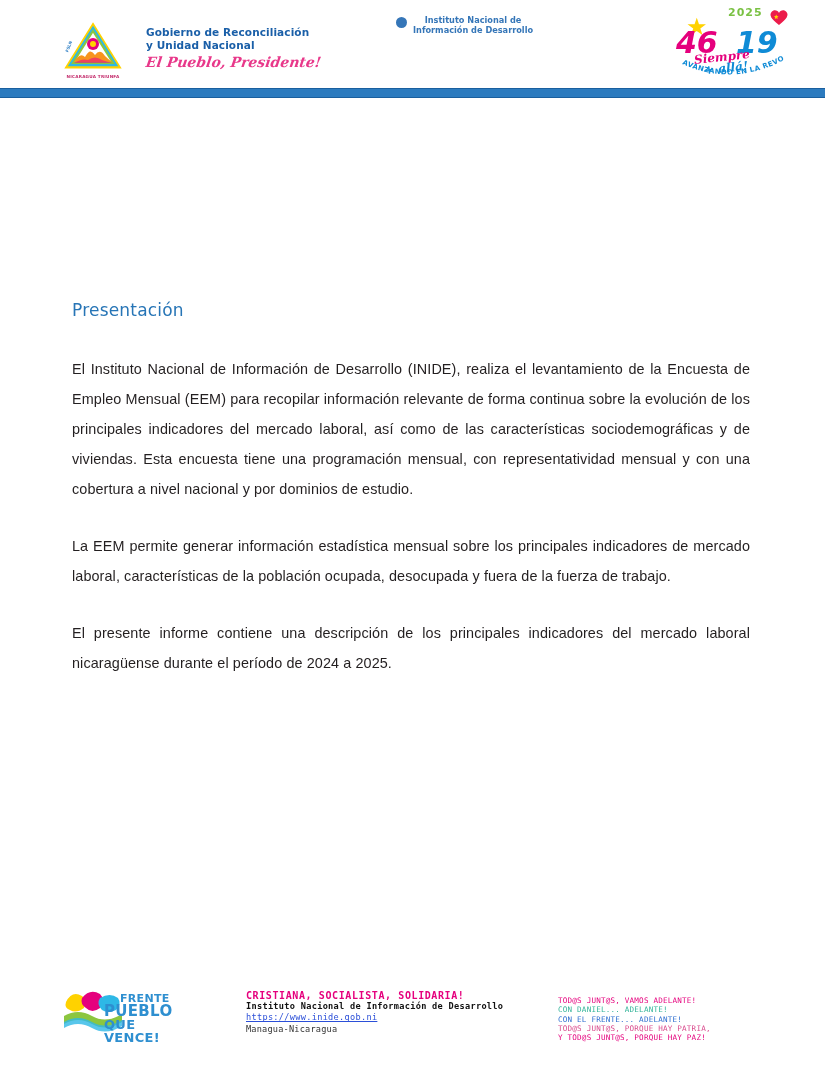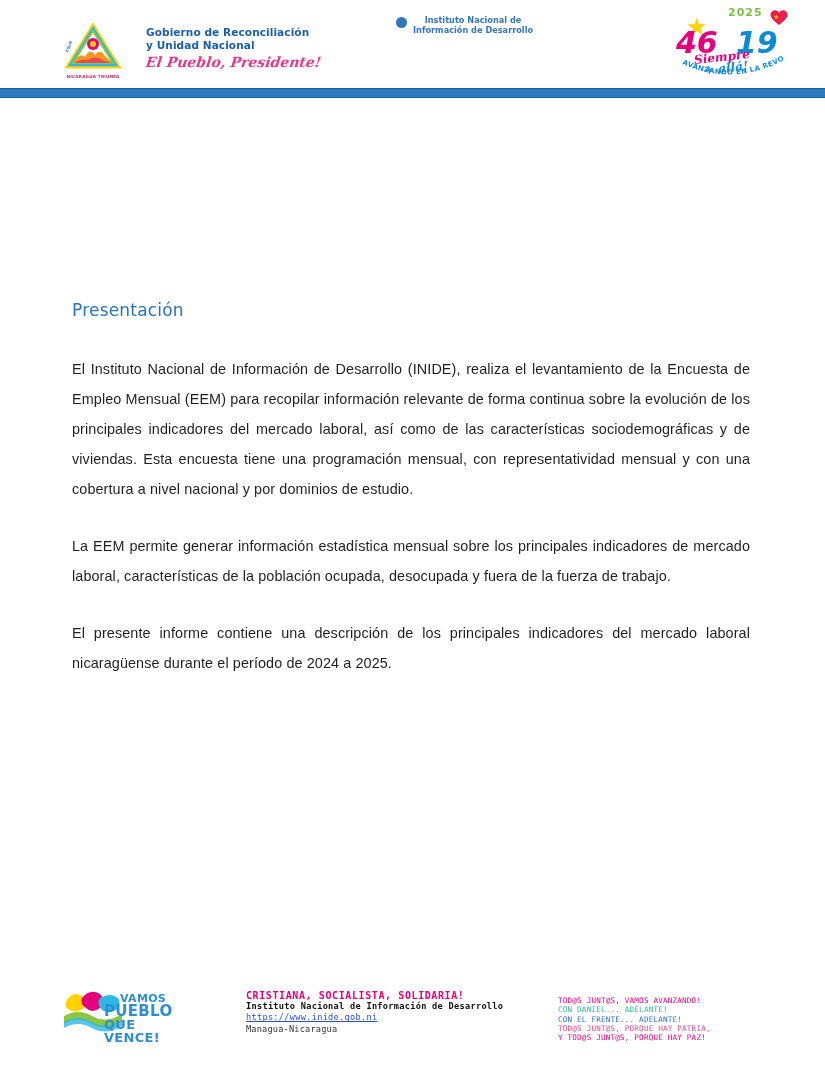--- a/index.html
+++ b/index.html
@@ -396,33 +396,33 @@
 
   <div class="footer-logo">
     <svg class="fl-waves" viewBox="0 0 62 50" xmlns="http://www.w3.org/2000/svg">
       <path d="M4 14 Q10 2 20 8 Q26 12 22 20 Q14 26 8 22 Q2 20 4 14 Z" fill="#ffd200"></path>
       <path d="M20 10 Q28 0 38 6 Q44 12 38 20 Q30 26 24 20 Q18 16 20 10 Z" fill="#e5007d"></path>
       <path d="M38 10 Q48 4 56 10 Q60 16 54 22 Q46 26 40 22 Q34 16 38 10 Z" fill="#2eb8e6"></path>
       <path d="M2 28 Q16 20 30 28 Q44 36 60 26 L60 34 Q44 44 30 36 Q16 28 2 36 Z" fill="#8cc63f"></path>
       <path d="M2 34 Q16 26 30 34 Q44 42 60 32 L60 38 Q44 48 30 40 Q16 32 2 40 Z" fill="#2eb8e6" opacity="0.8"></path>
     </svg>
     <div class="fl-text">
-      <div class="fl-l1">VAMOS</div>
+      <div class="fl-l1">FRENTE</div>
       <div class="fl-l2">PUEBLO</div>
       <div class="fl-l3">QUE VENCE!</div>
     </div>
   </div>
 
   <div class="footer-center">
     <div class="fc-slogan">CRISTIANA, SOCIALISTA, SOLIDARIA!</div>
     <div class="fc-inst">Instituto Nacional de Información de Desarrollo</div>
     <div><a class="fc-url" href="#">https://www.inide.gob.ni</a></div>
     <div class="fc-city">Managua-Nicaragua</div>
   </div>
 
   <div class="footer-right">
-    <div class="fr-1">TOD@S JUNT@S, VAMOS AVANZANDO!</div>
+    <div class="fr-1">TOD@S JUNT@S, VAMOS ADELANTE!</div>
     <div class="fr-2">CON DANIEL... ADELANTE!</div>
     <div class="fr-3">CON EL FRENTE... ADELANTE!</div>
     <div class="fr-4">TOD@S JUNT@S, PORQUE HAY PATRIA,</div>
     <div class="fr-5">Y TOD@S JUNT@S, PORQUE HAY PAZ!</div>
   </div>
 </div>
 
 </body></html>

